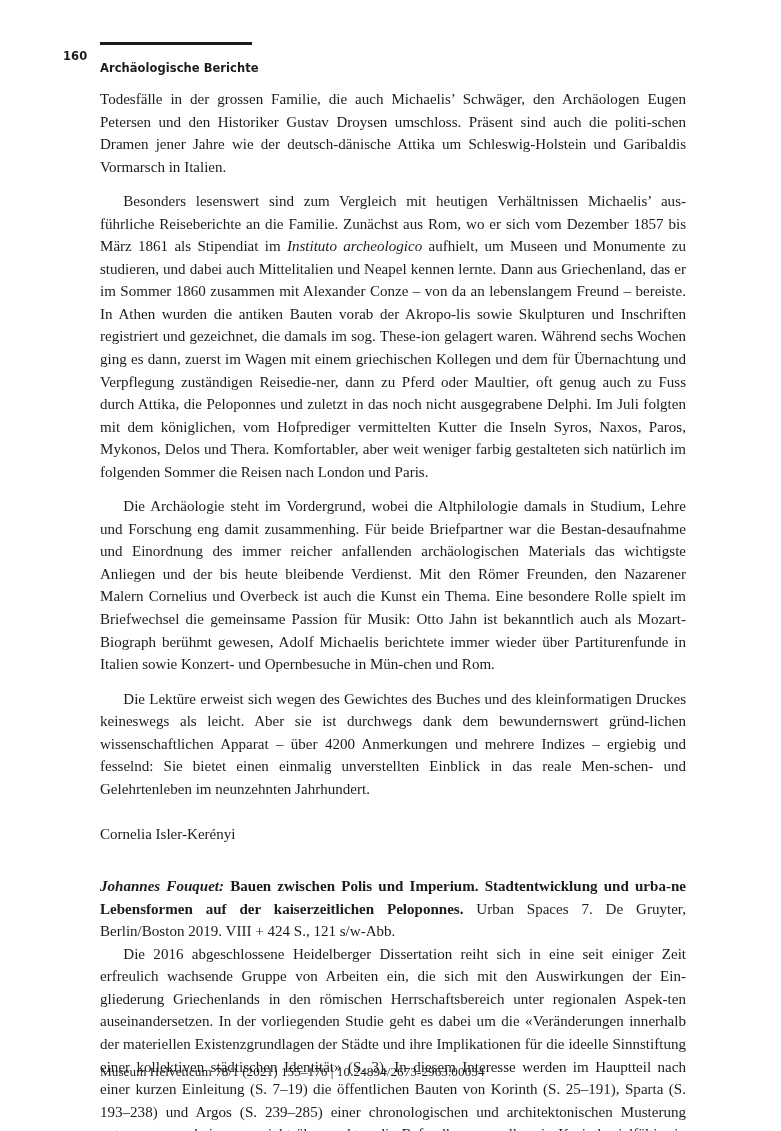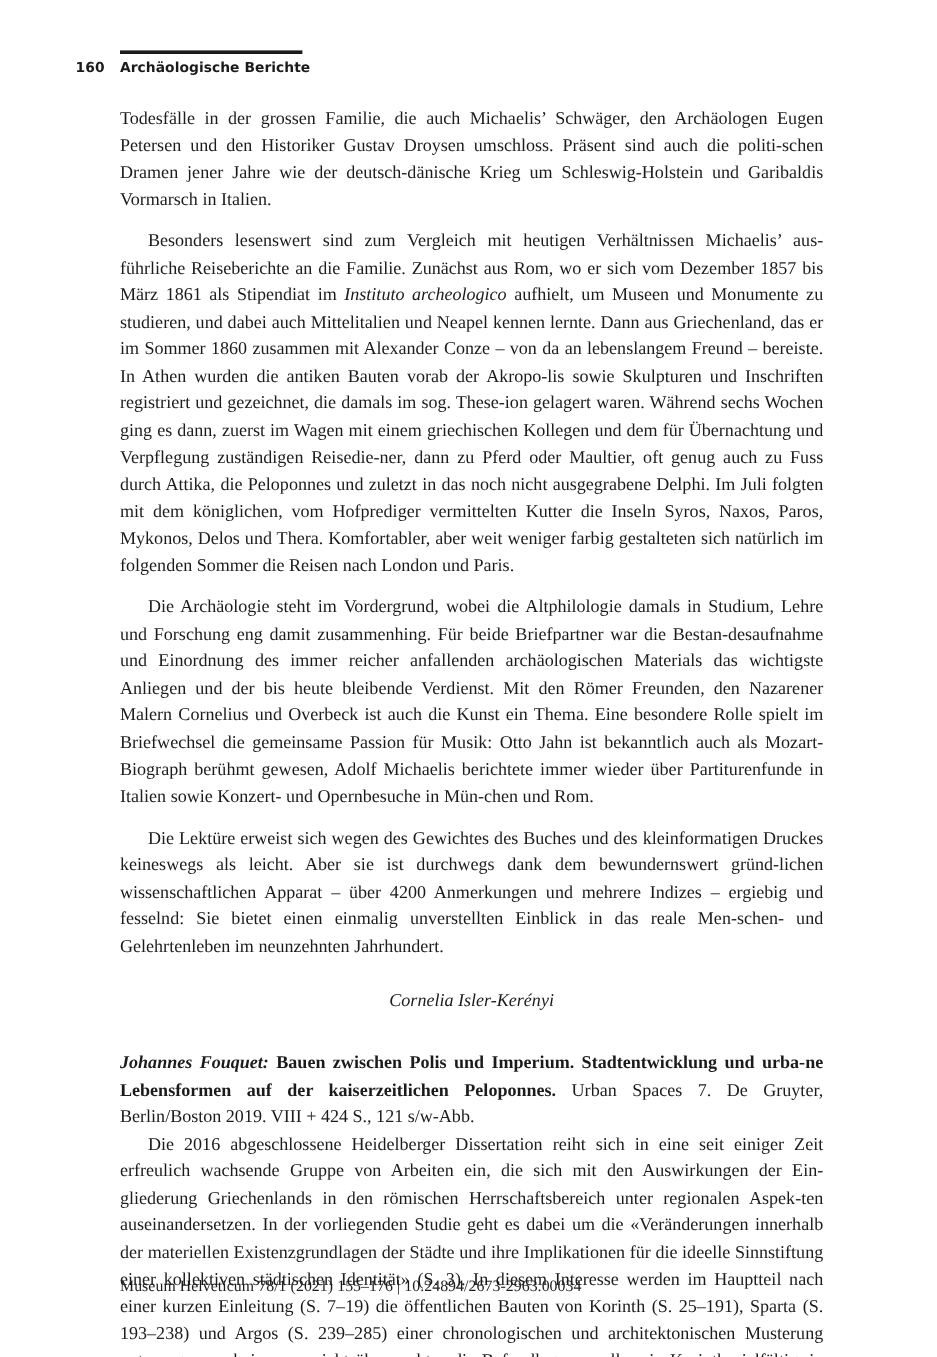--- a/index.html
+++ b/index.html
@@ -33,21 +33,21 @@
     font-size: 11.5px;
     line-height: 20px;
     color: #1b1b1b;
     width: 37px;
     flex: 0 0 37px;
     letter-spacing: 0.1px;
   }
   .runhead-rulewrap {
     position: relative;
     flex: 0 0 auto;
-    padding-top: 0px;
+    padding-top: 12px;
   }
   .runhead-rule {
     position: absolute;
     left: 0;
     top: -4px;
     width: 152px;
     height: 2.6px;
     background: #1b1b1b;
   }
   .runhead-title {
@@ -80,22 +80,21 @@
   p.body.indent {
     text-indent: 1.55em;
   }
   p.body + p.body {
     margin-top: 12px;
   }
   .sig {
     margin: 0;
     font-size: 15.05px;
     line-height: 22.55px;
-    text-align: center;
-    font-style: italic;
+    text-align: left;
     color: #1b1b1b;
   }
   .review-head {
     margin: 0;
     font-size: 15.05px;
     line-height: 22.55px;
     text-align: justify;
     color: #1b1b1b;
   }
   .review-head .author {
@@ -129,21 +128,21 @@
   <div class="runhead">
     <div class="runhead-folio">160</div>
     <div class="runhead-rulewrap">
       <div class="runhead-rule"></div>
       <div class="runhead-title">Archäologische Berichte</div>
     </div>
   </div>
 
   <div class="col">
 
-    <p class="body">Todesfälle in der grossen Familie, die auch Michaelis’ Schwäger, den Archäologen Eugen Petersen und den Historiker Gustav Droysen umschloss. Präsent sind auch die politi-schen Dramen jener Jahre wie der deutsch-dänische Krieg um Schleswig-Holstein und Garibaldis Vormarsch in Italien.</p>
+    <p class="body">Todesfälle in der grossen Familie, die auch Michaelis’ Schwäger, den Archäologen Eugen Petersen und den Historiker Gustav Droysen umschloss. Präsent sind auch die politi-schen Dramen jener Jahre wie der deutsch-dänische Attika um Schleswig-Holstein und Garibaldis Vormarsch in Italien.</p>
 
     <p class="body indent">
       <span>Besonders lesenswert sind zum Vergleich mit heutigen Verhältnissen Michaelis’ aus-führliche Reiseberichte an die Familie. Zunächst aus Rom, wo er sich vom Dezember 1857 bis März 1861 als Stipendiat im </span><i class="it">Instituto archeologico</i><span> aufhielt, um Museen und Monumente zu studieren, und dabei auch Mittelitalien und Neapel kennen lernte. Dann aus Griechenland, das er im Sommer 1860 zusammen mit Alexander Conze – von da an lebenslangem Freund – bereiste. In Athen wurden die antiken Bauten vorab der Akropo-lis sowie Skulpturen und Inschriften registriert und gezeichnet, die damals im sog. These-ion gelagert waren. Während sechs Wochen ging es dann, zuerst im Wagen mit einem griechischen Kollegen und dem für Übernachtung und Verpflegung zuständigen Reisedie-ner, dann zu Pferd oder Maultier, oft genug auch zu Fuss durch Attika, die Peloponnes und zuletzt in das noch nicht ausgegrabene Delphi. Im Juli folgten mit dem königlichen, vom Hofprediger vermittelten Kutter die Inseln Syros, Naxos, Paros, Mykonos, Delos und Thera. Komfortabler, aber weit weniger farbig gestalteten sich natürlich im folgenden Sommer die Reisen nach London und Paris.</span>
     </p>
 
     <p class="body indent">Die Archäologie steht im Vordergrund, wobei die Altphilologie damals in Studium, Lehre und Forschung eng damit zusammenhing. Für beide Briefpartner war die Bestan-desaufnahme und Einordnung des immer reicher anfallenden archäologischen Materials das wichtigste Anliegen und der bis heute bleibende Verdienst. Mit den Römer Freunden, den Nazarener Malern Cornelius und Overbeck ist auch die Kunst ein Thema. Eine besondere Rolle spielt im Briefwechsel die gemeinsame Passion für Musik: Otto Jahn ist bekanntlich auch als Mozart-Biograph berühmt gewesen, Adolf Michaelis berichtete immer wieder über Partiturenfunde in Italien sowie Konzert- und Opernbesuche in Mün-chen und Rom.</p>
 
     <p class="body indent">Die Lektüre erweist sich wegen des Gewichtes des Buches und des kleinformatigen Druckes keineswegs als leicht. Aber sie ist durchwegs dank dem bewundernswert gründ-lichen wissenschaftlichen Apparat – über 4200 Anmerkungen und mehrere Indizes – ergiebig und fesselnd: Sie bietet einen einmalig unverstellten Einblick in das reale Men-schen- und Gelehrtenleben im neunzehnten Jahrhundert.</p>
 
     <div class="gap-sig"></div>

